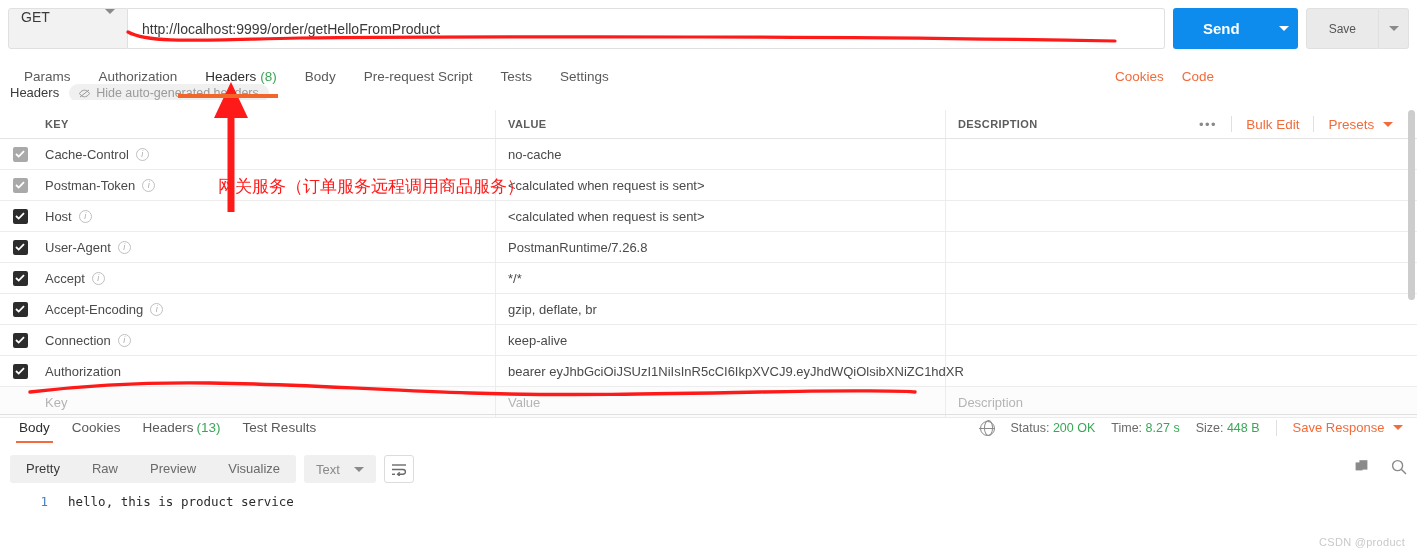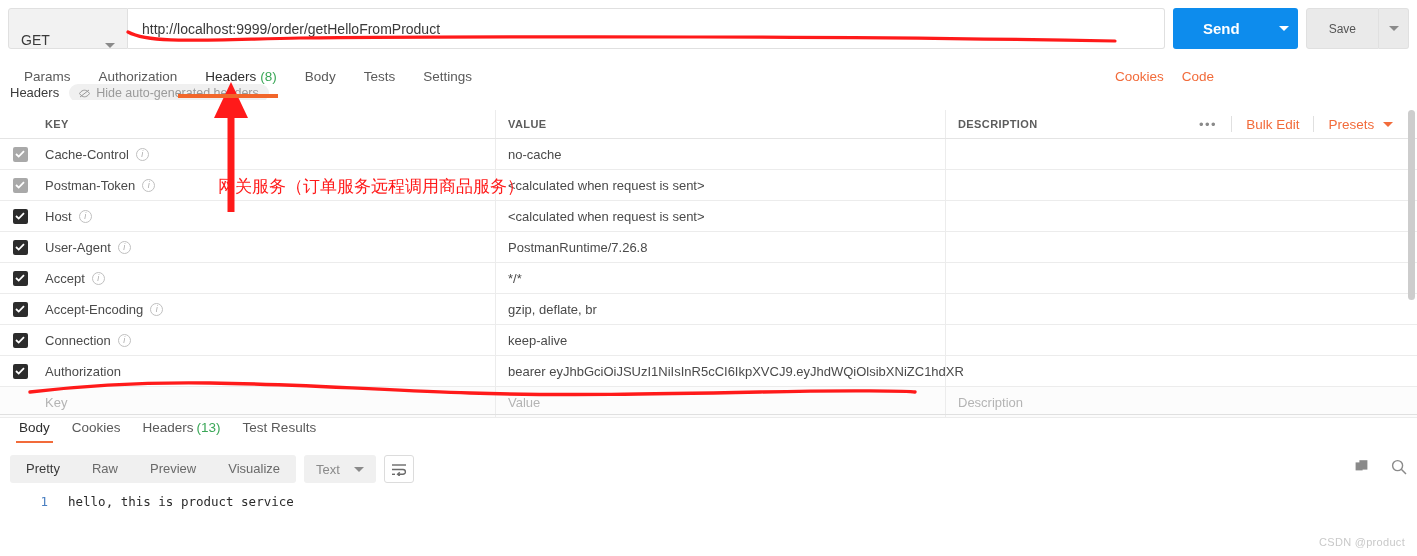--- a/index.html
+++ b/index.html
@@ -12,21 +12,21 @@
   }
 
   
   .req-bar {
     position: absolute; top: 8px; left: 8px;
     width: 1401px; height: 41px;
     display: flex; align-items: stretch;
   }
   .method-box {
     width: 120px; border: 1px solid #e0e0e0; border-radius: 3px 0 0 3px;
-    background: #f2f2f2; display: flex; align-items: flex-end;
+    background: #f2f2f2; display: flex; align-items: flex-start;
     padding: 0 12px; justify-content: space-between;
     font-size: 14px; color: #3a3a3a;
   }
   .caret {
     width: 0; height: 0; border-left: 5px solid transparent;
     border-right: 5px solid transparent; border-top: 5px solid #8a8a8a;
   }
   .url-box {
     flex: 1; border: 1px solid #e0e0e0; border-left: none;
     background: #fff; display: flex; align-items: center;
@@ -259,20 +259,23 @@
     <span>Params</span>
   </div>
   <div class="tab">
     <span>Authorization</span>
   </div>
   <div class="tab active">
     <span>Headers</span><span class="count">(8)</span>
   </div>
   <div class="tab">
     <span>Body</span>
+  </div>
+  <div class="tab">
+    <span>Pre-request Script</span>
   </div>
   <div class="tab">
     <span>Tests</span>
   </div>
   <div class="tab">
     <span>Settings</span>
   </div>
   <div class="tabs-right">
     <span class="link-orange">Cookies</span>
     <span class="link-orange">Code</span>
@@ -501,20 +504,40 @@
   <div class="rtab">
     <span>Cookies</span>
   </div>
   <div class="rtab">
     <span>Headers</span><span class="count">(13)</span>
   </div>
   <div class="rtab">
     <span>Test Results</span>
   </div>
 
+  <div class="resp-status">
+    <span class="globe"></span>
+    <span>
+      <span>Status:</span>
+      <span class="stat-val">200 OK</span>
+    </span>
+    <span>
+      <span>Time:</span>
+      <span class="stat-val">8.27 s</span>
+    </span>
+    <span>
+      <span>Size:</span>
+      <span class="stat-val">448 B</span>
+    </span>
+    <span class="vline"></span>
+    <span class="save-resp">
+      <span>Save Response</span>
+      <span class="caret"></span>
+    </span>
+  </div>
 </div>
 
 <div class="viewer-bar">
   <div class="seg">
     <span class="seg-item active">Pretty</span>
     <span class="seg-item">Raw</span>
     <span class="seg-item">Preview</span>
     <span class="seg-item">Visualize</span>
   </div>
   <div class="fmt-box">

